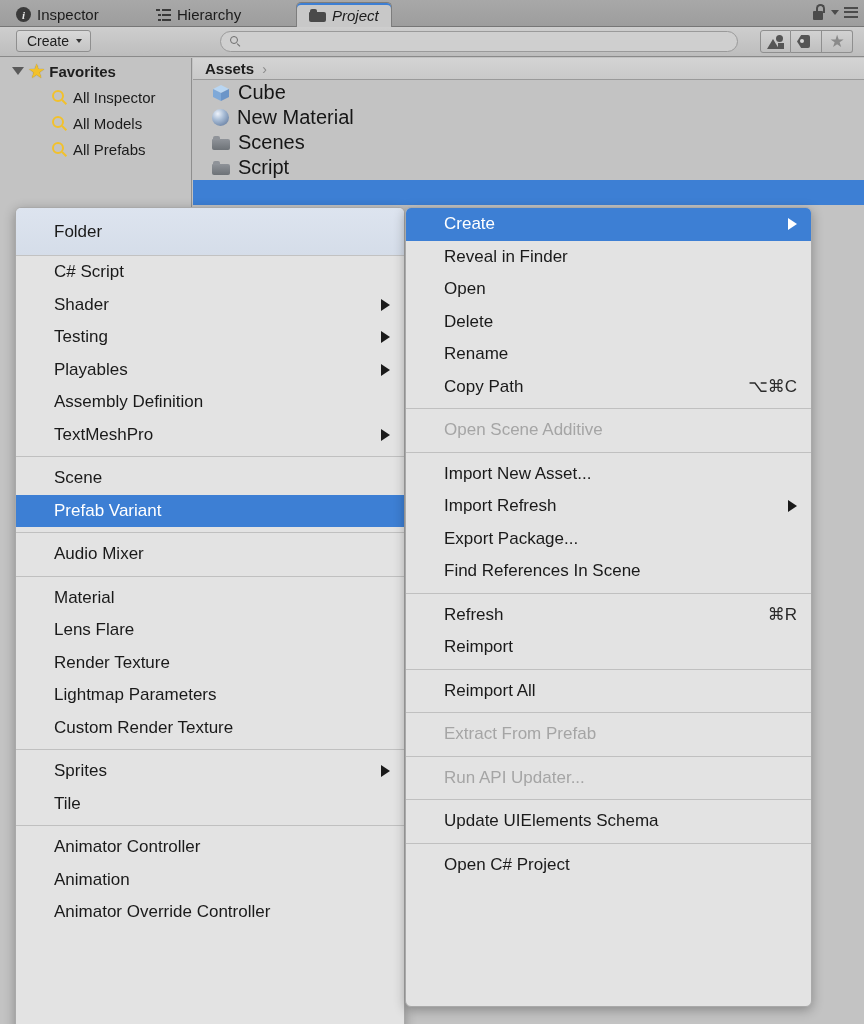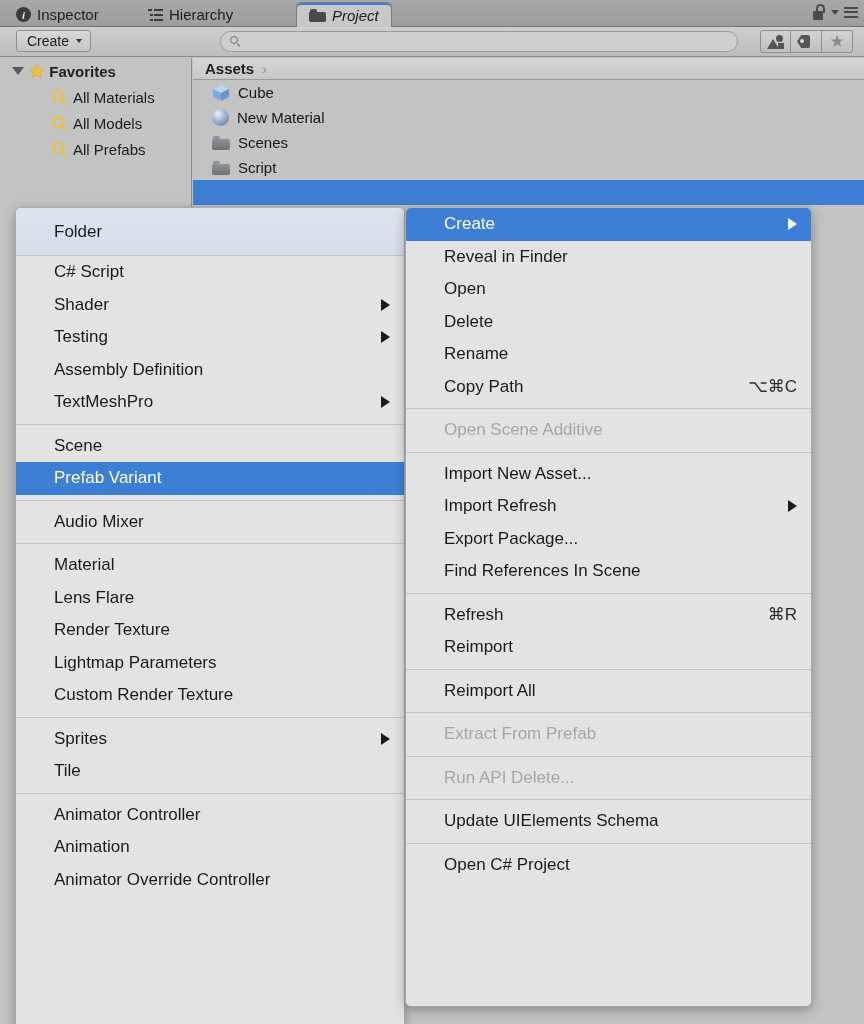--- a/index.html
+++ b/index.html
@@ -283,21 +283,21 @@
     display: flex; align-items: center;
     padding-left: 12px; gap: 8px;
     font-size: 15px; font-weight: bold; color: #1e1e1e;
     box-sizing: border-box;
   }
   .crumb-sep { color: #8b8b8b; font-size: 14px; font-weight: normal; }
 
   .asset-row {
     display: flex; align-items: center; gap: 8px;
     height: 25px; padding-left: 19px;
-    font-size: 15px; color: #161616;
+    font-size: 20px; color: #161616;
   }
   .asset-row.selected { background: #3d7fd4; color: #fff; }
 
   .icon-cube { width: 18px; height: 18px; position: relative; flex: 0 0 auto; }
   .icon-cube svg { display:block; }
   .icon-sphere {
     width: 17px; height: 17px; border-radius: 50%;
     background: radial-gradient(circle at 34% 28%, #eef3fb 0%, #a9bdd6 38%, #7c93b3 70%, #5d7290 100%);
     flex: 0 0 auto;
   }
@@ -376,21 +376,21 @@
 </head>
 <body>
 
 <div id="editor">
 
   <div class="tabbar">
     <div class="tab" id="tab0" style="left:4px;">
       <span class="icon-info">i</span>
       <span class="tab-label">Inspector</span>
     </div>
-    <div class="tab" id="tab1" style="left:136px;">
+    <div class="tab" id="tab1" style="left:144px;">
       <span class="icon-hier">
         <i style="left:0;top:1px;width:4px;height:2px;"></i>
         <i style="left:6px;top:1px;width:9px;height:2px;"></i>
         <i style="left:2px;top:6px;width:3px;height:2px;"></i>
         <i style="left:6px;top:6px;width:9px;height:2px;"></i>
         <i style="left:2px;top:11px;width:3px;height:2px;"></i>
         <i style="left:6px;top:11px;width:9px;height:2px;"></i>
       </span>
       <span class="tab-label">Hierarchy</span>
     </div>
@@ -437,21 +437,21 @@
   </div>
 
   <div class="left-panel">
     <div class="fav-header">
       <span class="tri-open"></span>
       <span class="star-gold">★</span>
       <span>Favorites</span>
     </div>
     <div class="fav-item">
       <span class="icon-magnifier-gold"></span>
-      <span>All Materials</span>
+      <span>All Inspector</span>
     </div>
     <div class="fav-item">
       <span class="icon-magnifier-gold"></span>
       <span>All Models</span>
     </div>
     <div class="fav-item">
       <span class="icon-magnifier-gold"></span>
       <span>All Prefabs</span>
     </div>
   </div>
@@ -501,20 +501,24 @@
         </div>
         <div class="mi">
           <span class="label">Shader</span>
           <span class="arrow"></span>
         </div>
         <div class="mi">
           <span class="label">Testing</span>
           <span class="arrow"></span>
         </div>
         <div class="mi">
+          <span class="label">Playables</span>
+          <span class="arrow"></span>
+        </div>
+        <div class="mi">
           <span class="label">Assembly Definition</span>
         </div>
         <div class="mi">
           <span class="label">TextMeshPro</span>
           <span class="arrow"></span>
         </div>
         <div class="sep"></div>
         <div class="mi">
           <span class="label">Scene</span>
         </div>
@@ -613,21 +617,21 @@
         <div class="sep"></div>
         <div class="mi">
           <span class="label">Reimport All</span>
         </div>
         <div class="sep"></div>
         <div class="mi disabled">
           <span class="label">Extract From Prefab</span>
         </div>
         <div class="sep"></div>
         <div class="mi disabled">
-          <span class="label">Run API Delete...</span>
+          <span class="label">Run API Updater...</span>
         </div>
         <div class="sep"></div>
         <div class="mi">
           <span class="label">Update UIElements Schema</span>
         </div>
         <div class="sep"></div>
         <div class="mi">
           <span class="label">Open C# Project</span>
         </div>
       </div>

